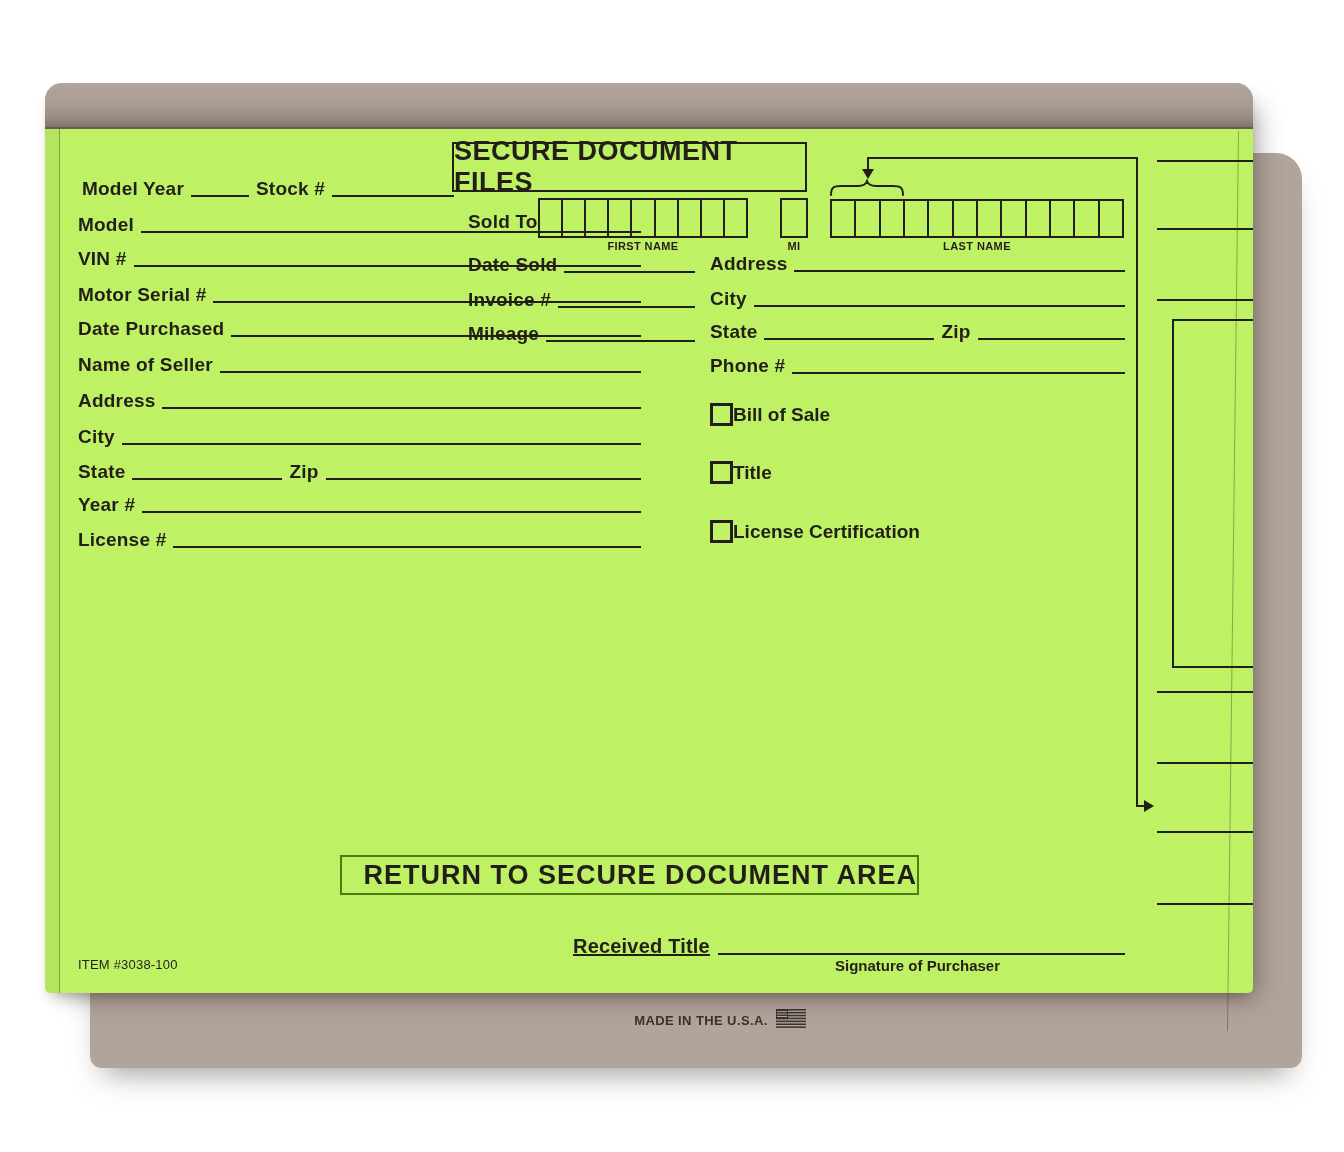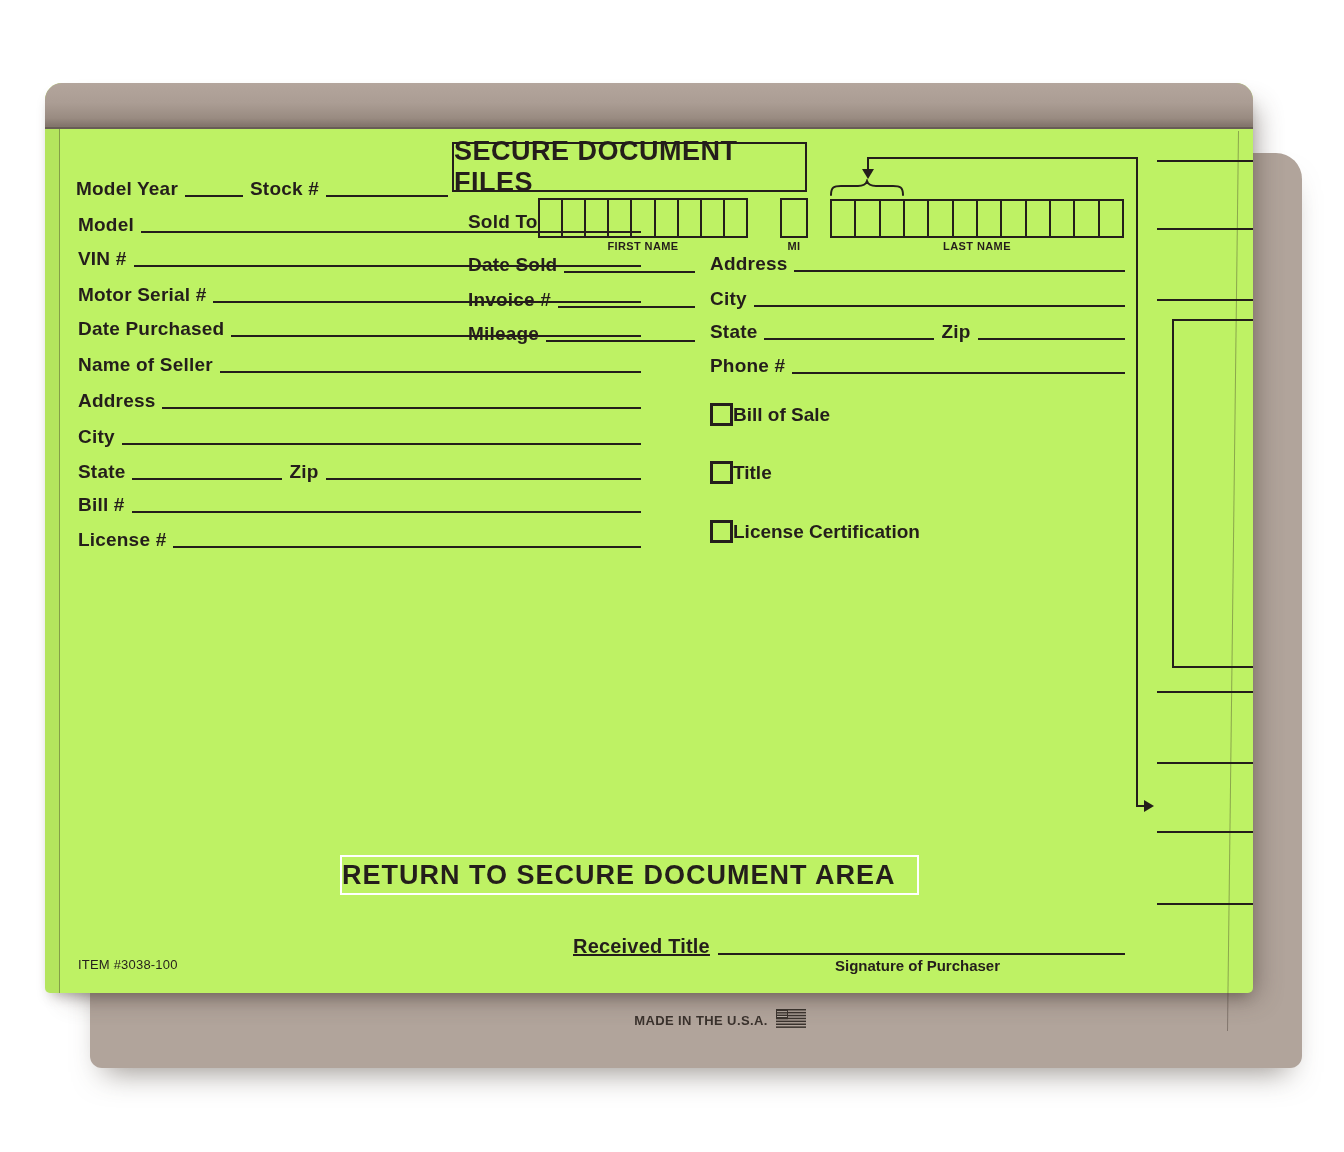--- a/index.html
+++ b/index.html
@@ -44,22 +44,22 @@
   .arrow-right{position:absolute;width:0;height:0;border-top:6px solid transparent;
     border-bottom:6px solid transparent;border-left:10px solid #241e1b;}
 
   .side-rect{position:absolute;left:1127px;top:236px;width:81px;height:349px;
     border:2px solid #241e1b;border-right:none;box-sizing:border-box;}
 
   .cb-row{position:absolute;display:flex;align-items:center;}
   .cb{width:17px;height:17px;border:3px solid #241e1b;}
   .cb-label{font-size:19px;font-weight:700;}
 
-  .return-box{position:absolute;left:295px;top:772px;width:575px;height:36px;border:2px solid #ffffff;
-    display:flex;align-items:center;justify-content:flex-start;font-size:27px;font-weight:700;letter-spacing:1px;box-sizing:content-box;}
+  .return-box{position:absolute;left:295px;top:772px;width:575px;height:36px;border:2px solid #4d7c0f;
+    display:flex;align-items:center;justify-content:flex-end;font-size:27px;font-weight:700;letter-spacing:1px;box-sizing:content-box;}
 
   .received-row{position:absolute;left:528px;top:846px;width:552px;display:flex;align-items:flex-end;gap:8px;height:27px;}
   .received-row .lbl{font-size:20px;text-decoration:underline;}
   .sig-caption{position:absolute;left:665px;top:874px;width:415px;text-align:center;font-size:15px;font-weight:700;}
   .item-no{position:absolute;left:33px;top:874px;font-size:13px;letter-spacing:.2px;}
 
   .made-row{position:absolute;left:500px;top:856px;width:260px;display:flex;align-items:center;justify-content:center;gap:8px;}
   .made-row .txt{font-size:13px;font-weight:700;letter-spacing:.4px;color:#3a322d;}
 </style>
 </head>
@@ -95,21 +95,21 @@
   <div class="front-envelope">
     <div class="flap"></div>
     <div class="left-strip"></div>
     <div class="left-crease"></div>
     <div class="right-crease"></div>
 
     <div class="title-box">
       <span>SECURE DOCUMENT FILES</span>
     </div>
 
-    <div class="frow" style="left:31px;top:88px;width:372px">
+    <div class="frow" style="left:37px;top:88px;width:372px">
       <span class="lbl">Model Year</span>
       <span class="ln fixed" style="width:58px"></span>
       <span class="lbl">Stock #</span>
       <span class="ln"></span>
     </div>
     <div class="frow" style="left:33px;top:124px;width:563px">
       <span class="lbl">Model</span>
       <span class="ln"></span>
     </div>
     <div class="frow" style="left:33px;top:158px;width:563px">
@@ -136,21 +136,21 @@
       <span class="lbl">City</span>
       <span class="ln"></span>
     </div>
     <div class="frow" style="left:33px;top:371px;width:563px">
       <span class="lbl">State</span>
       <span class="ln fixed" style="width:150px"></span>
       <span class="lbl">Zip</span>
       <span class="ln"></span>
     </div>
     <div class="frow" style="left:33px;top:404px;width:563px">
-      <span class="lbl">Bill #</span>
+      <span class="lbl">Year #</span>
       <span class="ln"></span>
     </div>
     <div class="frow" style="left:33px;top:439px;width:563px">
       <span class="lbl">License #</span>
       <span class="ln"></span>
     </div>
 
     <span class="lbl" style="position:absolute;left:423px;top:129px">Sold To</span>
     <div class="cells" style="left:493px;top:115px;width:210px;height:40px">
       <div class="cell"></div>

